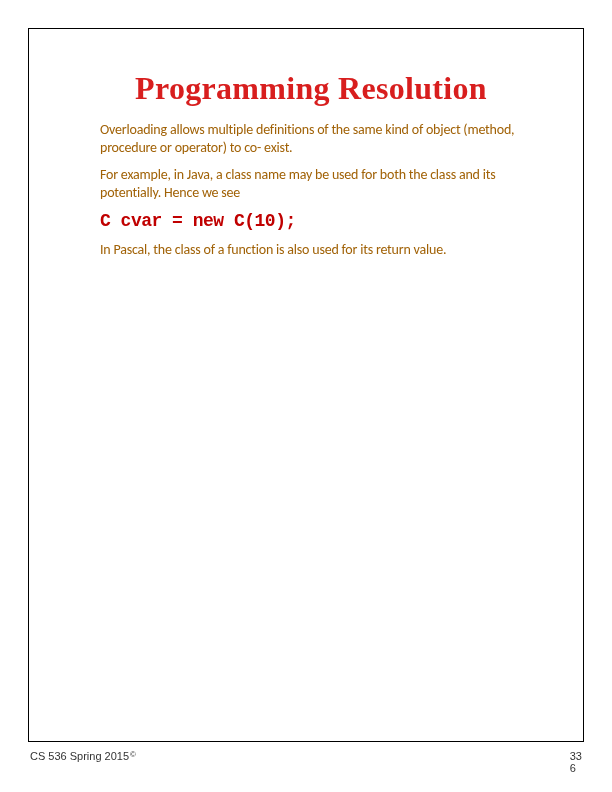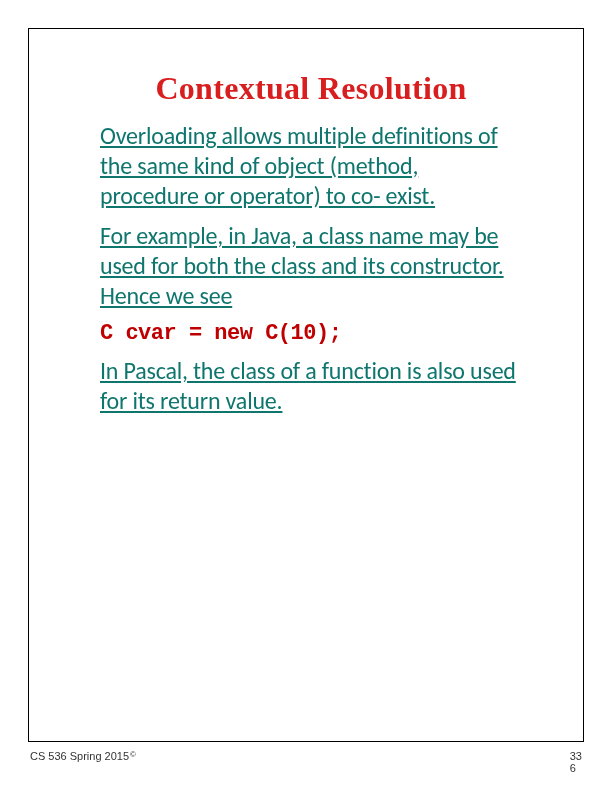--- a/index.html
+++ b/index.html
@@ -32,31 +32,30 @@
       font-family: 'Times New Roman', Times, serif;
       font-size: 32px;
       font-weight: bold;
       color: #d81e1e;
       text-align: center;
       margin-bottom: 14px;
       letter-spacing: 0.3px;
     }
     .para {
       font-family: Candara, 'Segoe UI', Calibri, sans-serif;
-      font-size: 24px;
-      color: #0f766e;
+      font-size: 14px;
+      color: #a16207;
       line-height: 1.25;
       margin-bottom: 10px;
       letter-spacing: -0.2px;
-      text-decoration: underline;
     }
     .code {
       font-family: 'Courier New', Courier, monospace;
       font-weight: bold;
-      font-size: 22px;
+      font-size: 18px;
       color: #c00000;
       margin-bottom: 10px;
       letter-spacing: -0.5px;
     }
     .footer {
       position: absolute;
       bottom: 18px;
       left: 30px;
       right: 30px;
       display: flex;
@@ -79,23 +78,23 @@
     .footer-right {
       line-height: 1.1;
     }
   </style>
 </head>
 <body>
 
 <div class="page-border"></div>
 
 <div class="content">
-  <h1 class="title">Contextual Resolution</h1>
+  <h1 class="title">Programming Resolution</h1>
   <p class="para">Overloading allows multiple definitions of the same kind of object (method, procedure or operator) to co- exist.</p>
-  <p class="para">For example, in Java, a class name may be used for both the class and its constructor. Hence we see</p>
+  <p class="para">For example, in Java, a class name may be used for both the class and its potentially. Hence we see</p>
   <p class="code">C cvar = new C(10);</p>
   <p class="para">In Pascal, the class of a function is also used for its return value.</p>
 </div>
 
 <div class="footer">
   <div class="footer-left">
     <span>CS 536  Spring 2015</span>
     <span class="copyright">©</span>
   </div>
   <div class="footer-right">

